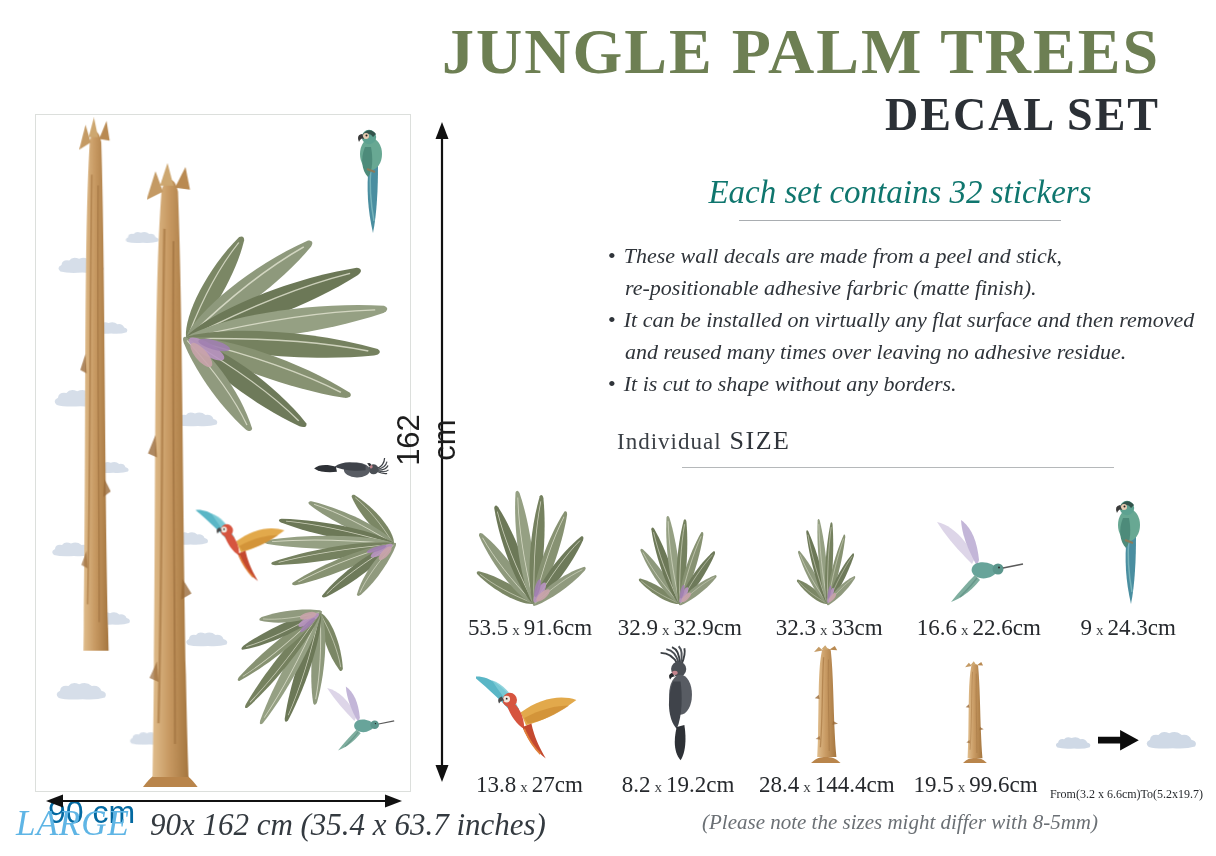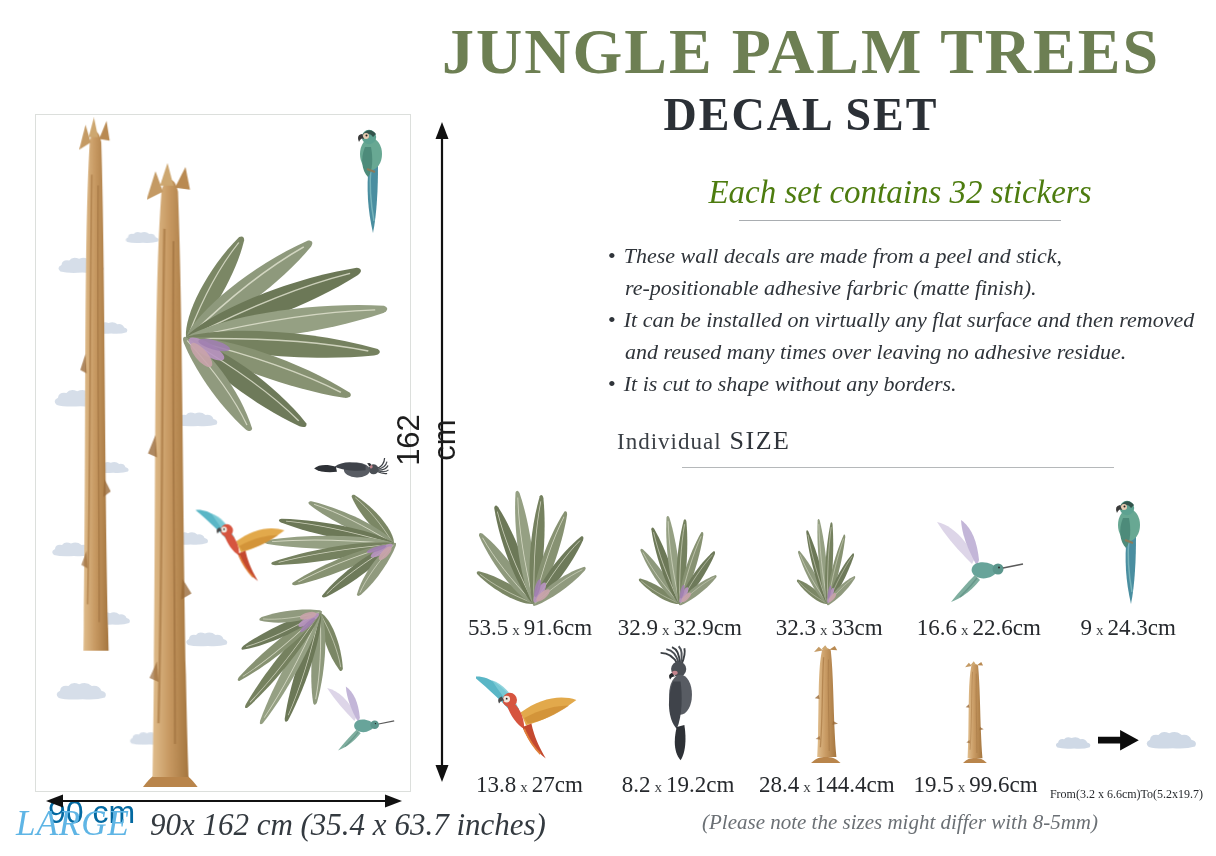--- a/index.html
+++ b/index.html
@@ -21,26 +21,26 @@
     transform:rotate(-90deg);}
   .width-label{left:48px;top:750px;width:352px;text-align:left;
     font-family:"Liberation Sans",sans-serif;font-size:32px;color:#0369a1;margin-top:44px;}
 
   
   .sizeline{left:16px;top:804px;display:flex;align-items:baseline;gap:20px;}
   .badge{font-style:italic;font-size:35px;color:#5fb5e5;letter-spacing:1px;}
   .overall{font-style:italic;font-size:31px;color:#343a40;}
 
   
-  .titlewrap{right:56px;top:18px;text-align:center;}
+  .titlewrap{right:56px;top:18px;text-align:right;}
   .title{font-size:64px;line-height:68px;color:#6d7f53;letter-spacing:2px;font-weight:600;}
   .subtitle{font-size:46px;line-height:50px;color:#2b3036;letter-spacing:2px;margin-top:4px;font-weight:600;}
 
   .introwrap{left:620px;top:174px;width:560px;text-align:center;}
-  .intro{font-style:italic;font-size:33px;color:#4d7c0f;}
+  .intro{font-style:italic;font-size:33px;color:#0f766e;}
   .underline{width:322px;height:1px;background:#a9adb1;margin:9px auto 0;}
 
   .bullets{left:608px;top:240px;width:612px;font-style:italic;font-size:22px;
            line-height:32px;color:#2f343a;}
   .bullet-line .marker{margin-right:8px;font-style:normal;}
   .bullet-cont{padding-left:17px;}
 
   .indivwrap{left:617px;top:426px;width:562px;text-align:left;}
   .indiv-word{font-size:23px;color:#3b4046;letter-spacing:1px;}
   .indiv-caps{font-size:26px;color:#2f343a;letter-spacing:1.5px;margin-left:8px;}

